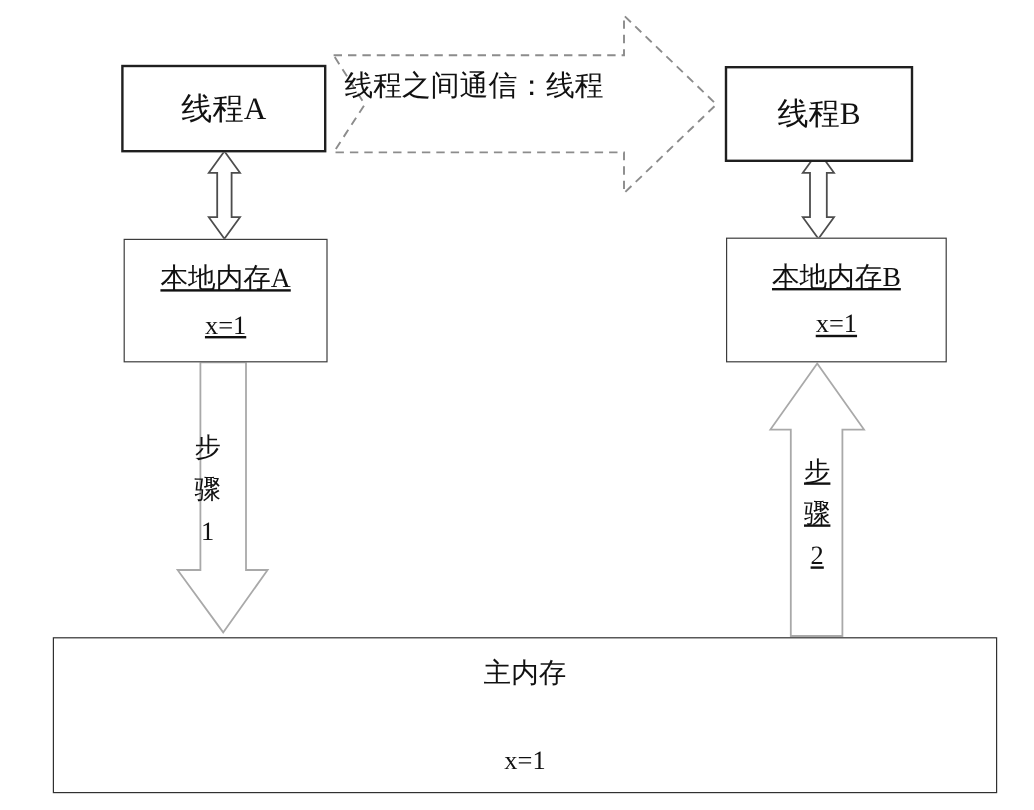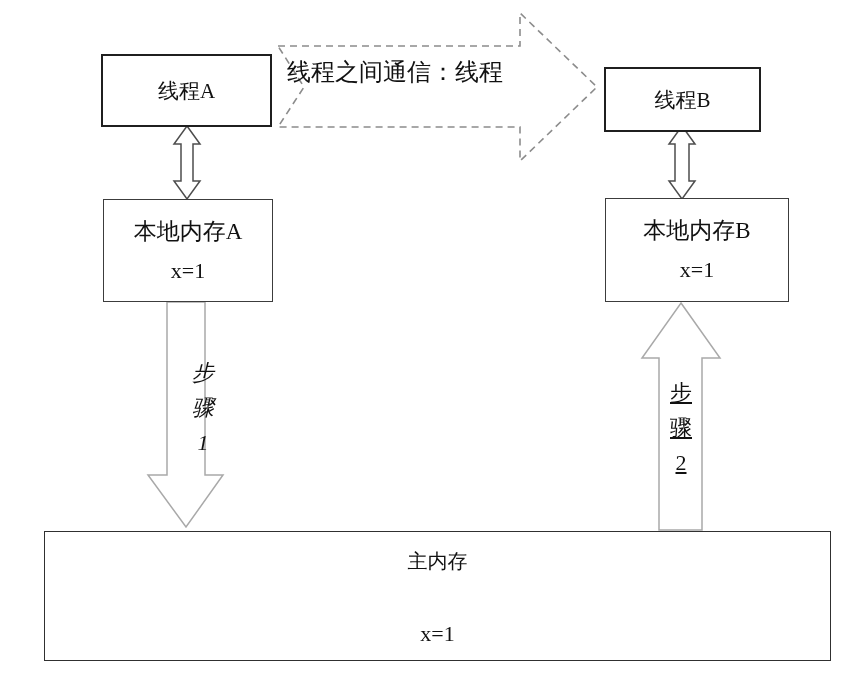--- a/index.html
+++ b/index.html
@@ -28,61 +28,62 @@
     background: #ffffff;
     box-sizing: border-box;
     display: flex;
     flex-direction: column;
     align-items: center;
     justify-content: center;
     text-align: center;
   }
   .thread-box {
     border: 2px solid #1f1f1f;
-    font-size: 21px;
+    font-size: 26px;
     line-height: 26px;
   }
   .thread-a { left: 101px; top: 54px; width: 171px; height: 73px; }
-  .thread-b { left: 604px; top: 55px; width: 157px; height: 65px; margin-top: 12px; }
+  .thread-b { left: 604px; top: 55px; width: 157px; height: 80px; }
   .local-box {
     border: 1.6px solid #3c3c3c;
     gap: 10px;
+    text-decoration: underline;
   }
   .local-a { left: 103px; top: 199px; width: 170px; height: 103px; }
   .local-b { left: 605px; top: 198px; width: 184px; height: 104px; }
   .local-box .mem-title { font-size: 23px; line-height: 30px; }
   .local-box .mem-value { font-size: 22px; line-height: 28px; }
   .main-box {
     left: 44px; top: 531px; width: 787px; height: 130px;
     border: 1.8px solid #303030;
     justify-content: flex-start;
     padding-top: 13px;
     gap: 42px;
   }
-  .main-box .mem-title { font-size: 20px; line-height: 32px; }
+  .main-box .mem-title { font-size: 23px; line-height: 32px; }
   .main-box .mem-value { font-size: 22px; line-height: 30px; }
   .comm-text {
     position: absolute;
     left: 287px;
     top: 58px;
     width: 300px;
     text-align: left;
     font-size: 24px;
     line-height: 29px;
     white-space: nowrap;
   }
   .step-label {
     position: absolute;
     width: 26px;
     font-size: 22px;
     line-height: 35px;
     text-align: center;
     word-break: break-all;
   }
-  .step1-label { left: 190px; top: 355px; font-style: italic; }
+  .step1-label { left: 160px; top: 355px; }
   .step2-label { left: 668px; top: 375px; text-decoration: underline; }
 </style>
 </head>
 <body>
 
 <div class="canvas">
 
   <svg class="arrow-layer" viewBox="0 0 862 675">
 
     <path d="M167,302 L205,302 L205,475 L223,475 L186,527 L148,475 L167,475 Z" fill="#ffffff" stroke="#a9a9a9" stroke-width="1.5" stroke-linejoin="miter"></path>

